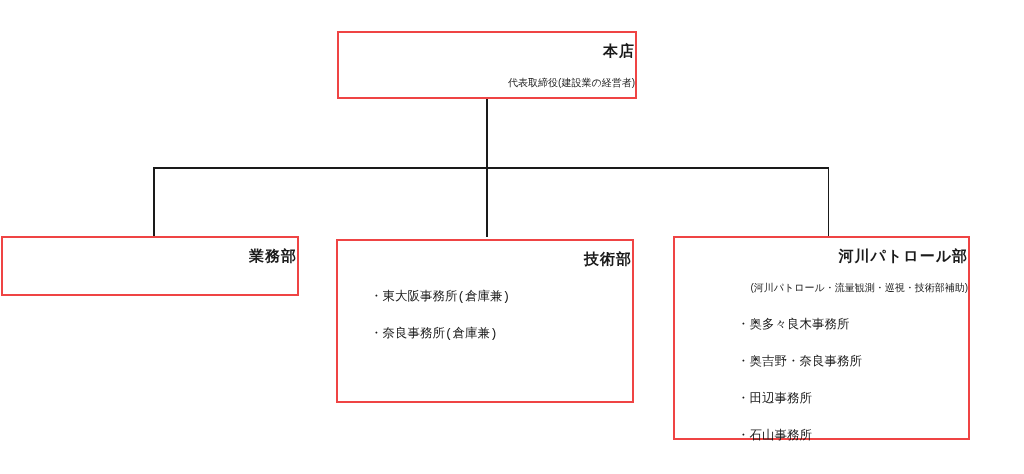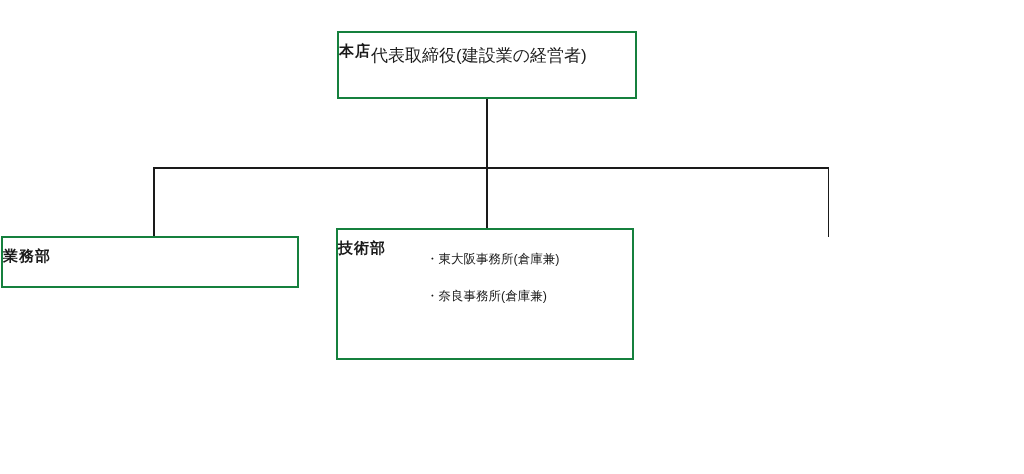--- a/index.html
+++ b/index.html
@@ -12,36 +12,36 @@
     position: relative;
     width: 1024px;
     height: 474px;
     background: #ffffff;
     overflow: hidden;
     color: #1a1a1a;
   }
   .org-box {
     position: absolute;
     background: #ffffff;
-    border: 2px solid #15803d;
+    border: 2px solid #ef4444;
     box-sizing: border-box;
     display: flex;
-    flex-direction: row;
-    align-items: flex-start;
+    flex-direction: column;
+    align-items: flex-end;
   }
   .org-box .title {
     font-weight: bold;
     font-size: 15px;
     letter-spacing: 1px;
     margin-top: 9px;
     line-height: 18px;
     white-space: nowrap;
   }
   .org-box .subtitle {
-    font-size: 17px;
+    font-size: 10px;
     margin-top: 15px;
     line-height: 15px;
     white-space: nowrap;
   }
   .org-box .items {
     align-self: flex-start;
     display: flex;
     flex-direction: column;
   }
   .org-box .item {
@@ -52,25 +52,25 @@
   }
   .connector {
     position: absolute;
     background: #1a1a1a;
   }
   .v-line { width: 1.5px; }
   .h-line { height: 1.5px; }
 
   
   #box-root   { left: 337px; top: 31px;  width: 300px; height: 68px; }
-  #box-gyomu  { left: 1px;   top: 236px; width: 298px; height: 52px; }
-  #box-gijutsu{ left: 336px; top: 228px; width: 298px; height: 132px; }
+  #box-gyomu  { left: 1px;   top: 236px; width: 298px; height: 60px; }
+  #box-gijutsu{ left: 336px; top: 239px; width: 298px; height: 164px; }
   #box-kasen  { left: 673px; top: 236px; width: 297px; height: 204px; }
 
-  #box-gijutsu .items { padding-left: 40px; }
+  #box-gijutsu .items { padding-left: 32px; font-family: Liberation Mono, monospace; }
   #box-kasen   .items { padding-left: 62px; }
 
   #line-root-drop  { left: 486px; top: 99px;  height: 69px; }
   #line-horizontal { left: 153px; top: 167px; width: 676px; }
   #line-left-drop  { left: 153px; top: 167px; height: 70px; }
   #line-mid-drop   { left: 486px; top: 167px; height: 70px; }
   #line-right-drop { left: 827.5px; top: 167px; height: 70px; }
 </style>
 </head>
 <body>
@@ -93,14 +93,24 @@
   </div>
 
   <div class="org-box" id="box-gijutsu">
     <div class="title">技術部</div>
     <div class="items">
       <div class="item">・東大阪事務所(倉庫兼)</div>
       <div class="item">・奈良事務所(倉庫兼)</div>
     </div>
   </div>
 
+  <div class="org-box" id="box-kasen">
+    <div class="title">河川パトロール部</div>
+    <div class="subtitle">(河川パトロール・流量観測・巡視・技術部補助)</div>
+    <div class="items">
+      <div class="item">・奥多々良木事務所</div>
+      <div class="item">・奥吉野・奈良事務所</div>
+      <div class="item">・田辺事務所</div>
+      <div class="item">・石山事務所</div>
+    </div>
+  </div>
 
 </div>
 
 </body></html>

